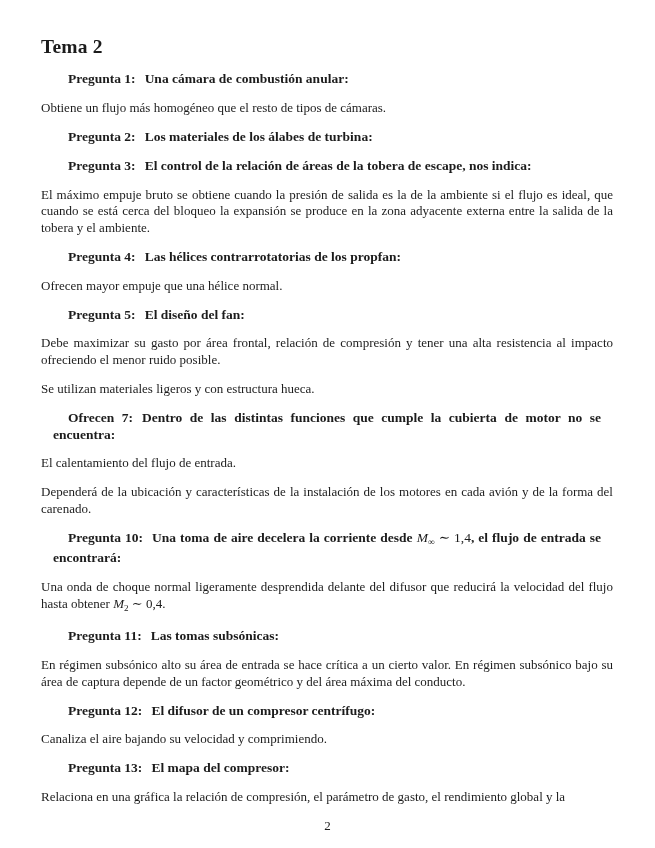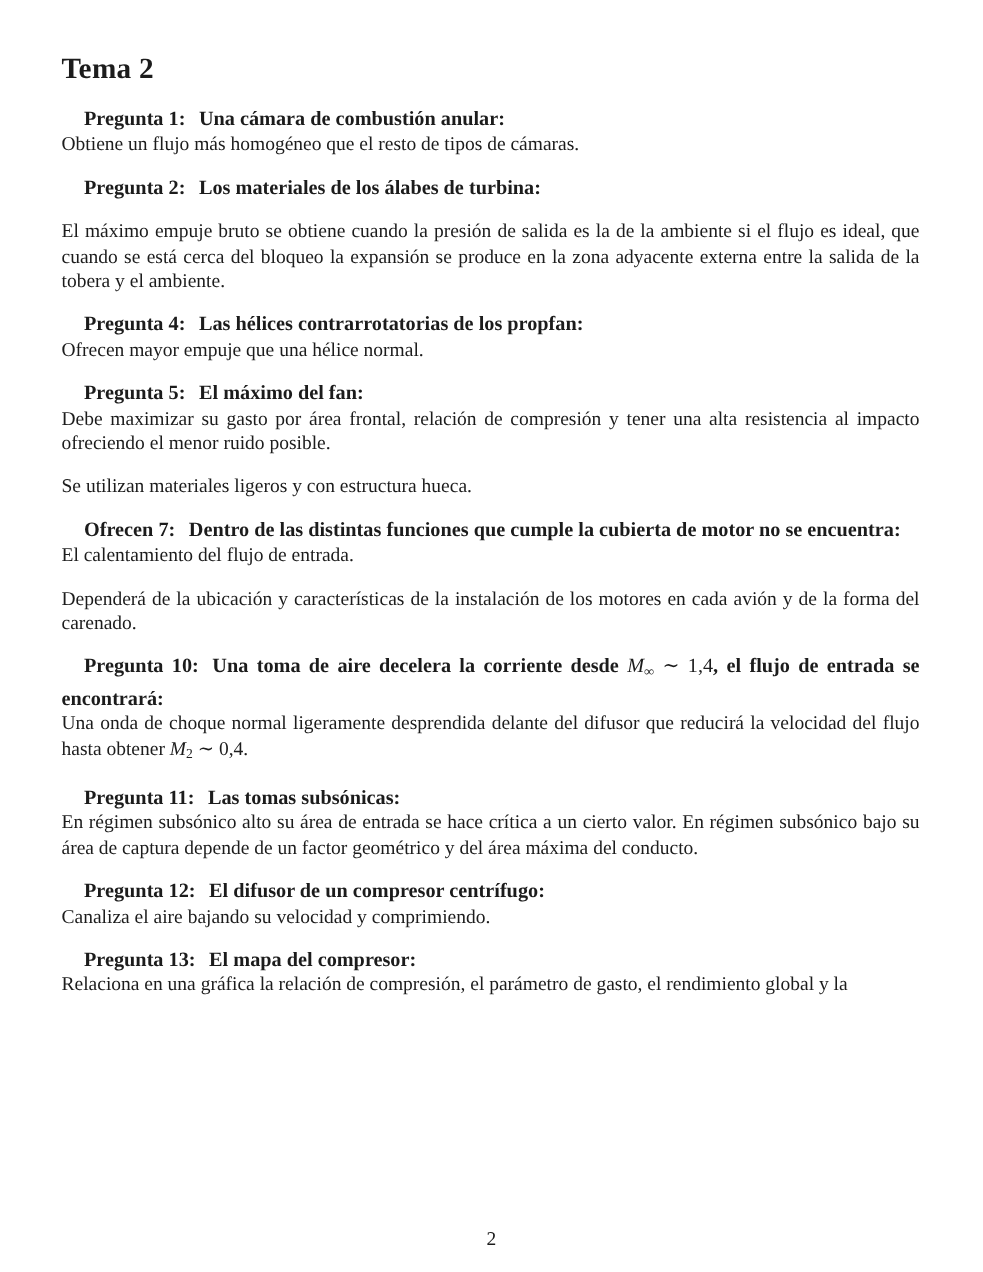--- a/index.html
+++ b/index.html
@@ -26,21 +26,21 @@
     font-size: 19.5px;
     font-weight: bold;
     margin: 0 0 13px 0;
     line-height: 1.15;
     letter-spacing: 0.2px;
   }
   .question {
     margin-top: 12px;
   }
   .q-heading {
-    margin: 0;
+    margin: 12px;
     font-size: 13.5px;
     line-height: 16.8px;
     text-align: justify;
     text-indent: 15px;
   }
   .q-label {
     font-weight: bold;
     margin-right: 9px;
   }
   .q-answer {
@@ -77,30 +77,31 @@
   <section class="question">
     <p class="q-heading"><span class="q-label">Pregunta 1:</span><span><span class="s-b">Una cámara de combustión anular:</span></span></p>
     <p class="q-answer"><span class="s-n">Obtiene un flujo más homogéneo que el resto de tipos de cámaras.</span></p>
   </section>
 
   <section class="question">
     <p class="q-heading"><span class="q-label">Pregunta 2:</span><span><span class="s-b">Los materiales de los álabes de turbina:</span></span></p>
   </section>
 
   <section class="question">
+    <p class="q-heading"><span class="q-label">Pregunta 3:</span><span><span class="s-b">El control de la relación de áreas de la tobera de escape, nos indica:</span></span></p>
     <p class="q-answer"><span class="s-n">El máximo empuje bruto se obtiene cuando la presión de salida es la de la ambiente si el flujo es ideal, que cuando se está cerca del bloqueo la expansión se produce en la zona adyacente externa entre la salida de la tobera y el ambiente.</span></p>
   </section>
 
   <section class="question">
     <p class="q-heading"><span class="q-label">Pregunta 4:</span><span><span class="s-b">Las hélices contrarrotatorias de los propfan:</span></span></p>
     <p class="q-answer"><span class="s-n">Ofrecen mayor empuje que una hélice normal.</span></p>
   </section>
 
   <section class="question">
-    <p class="q-heading"><span class="q-label">Pregunta 5:</span><span><span class="s-b">El máximo del fan:</span></span></p>
+    <p class="q-heading"><span class="q-label">Pregunta 5:</span><span><span class="s-b">El diseño del fan:</span></span></p>
     <p class="q-answer"><span class="s-n">Debe maximizar su gasto por área frontal, relación de compresión y tener una alta resistencia al impacto ofreciendo el menor ruido posible.</span></p>
   </section>
 
   <section class="question">
     <p class="q-answer"><span class="s-n">Se utilizan materiales ligeros y con estructura hueca.</span></p>
   </section>
 
   <section class="question">
     <p class="q-heading"><span class="q-label">Ofrecen 7:</span><span><span class="s-b">Dentro de las distintas funciones que cumple la cubierta de motor no se encuentra:</span></span></p>
     <p class="q-answer"><span class="s-n">El calentamiento del flujo de entrada.</span></p>

